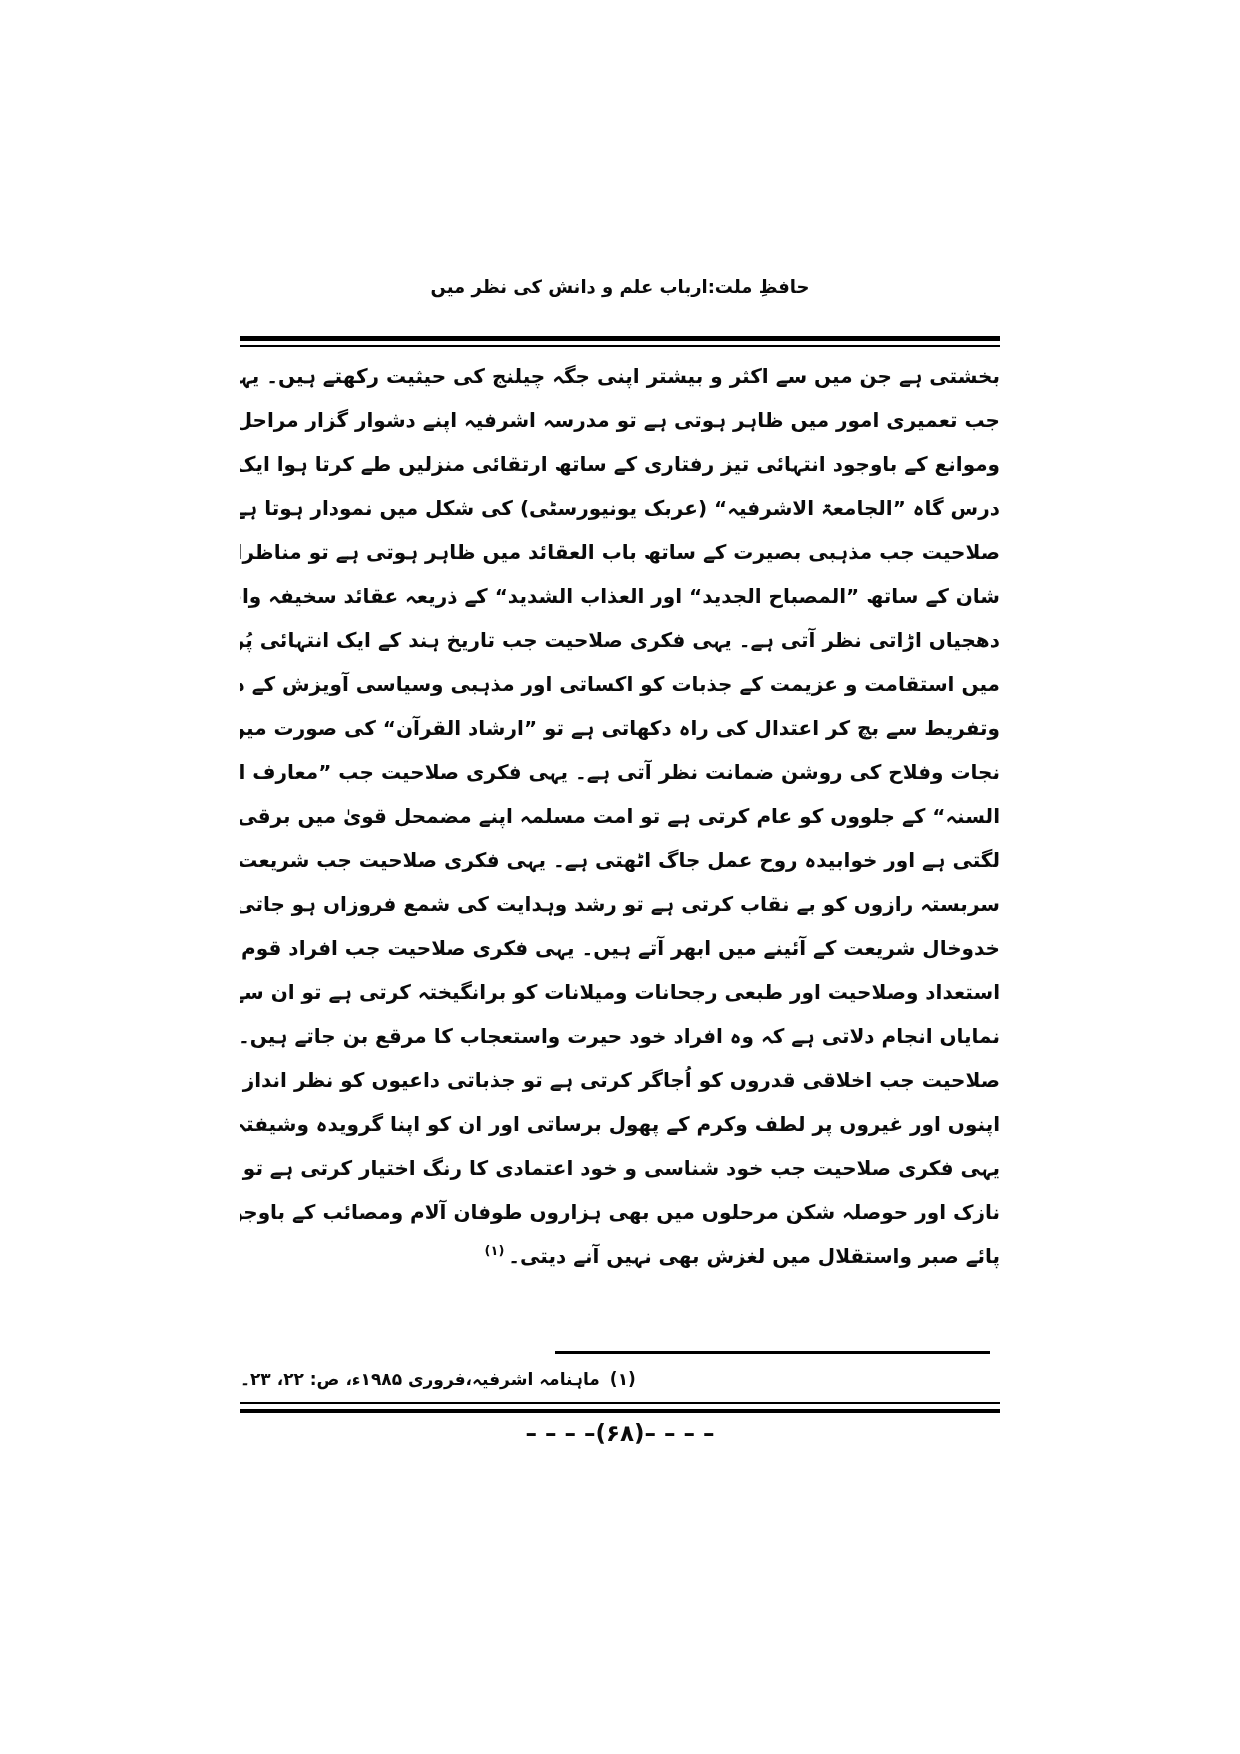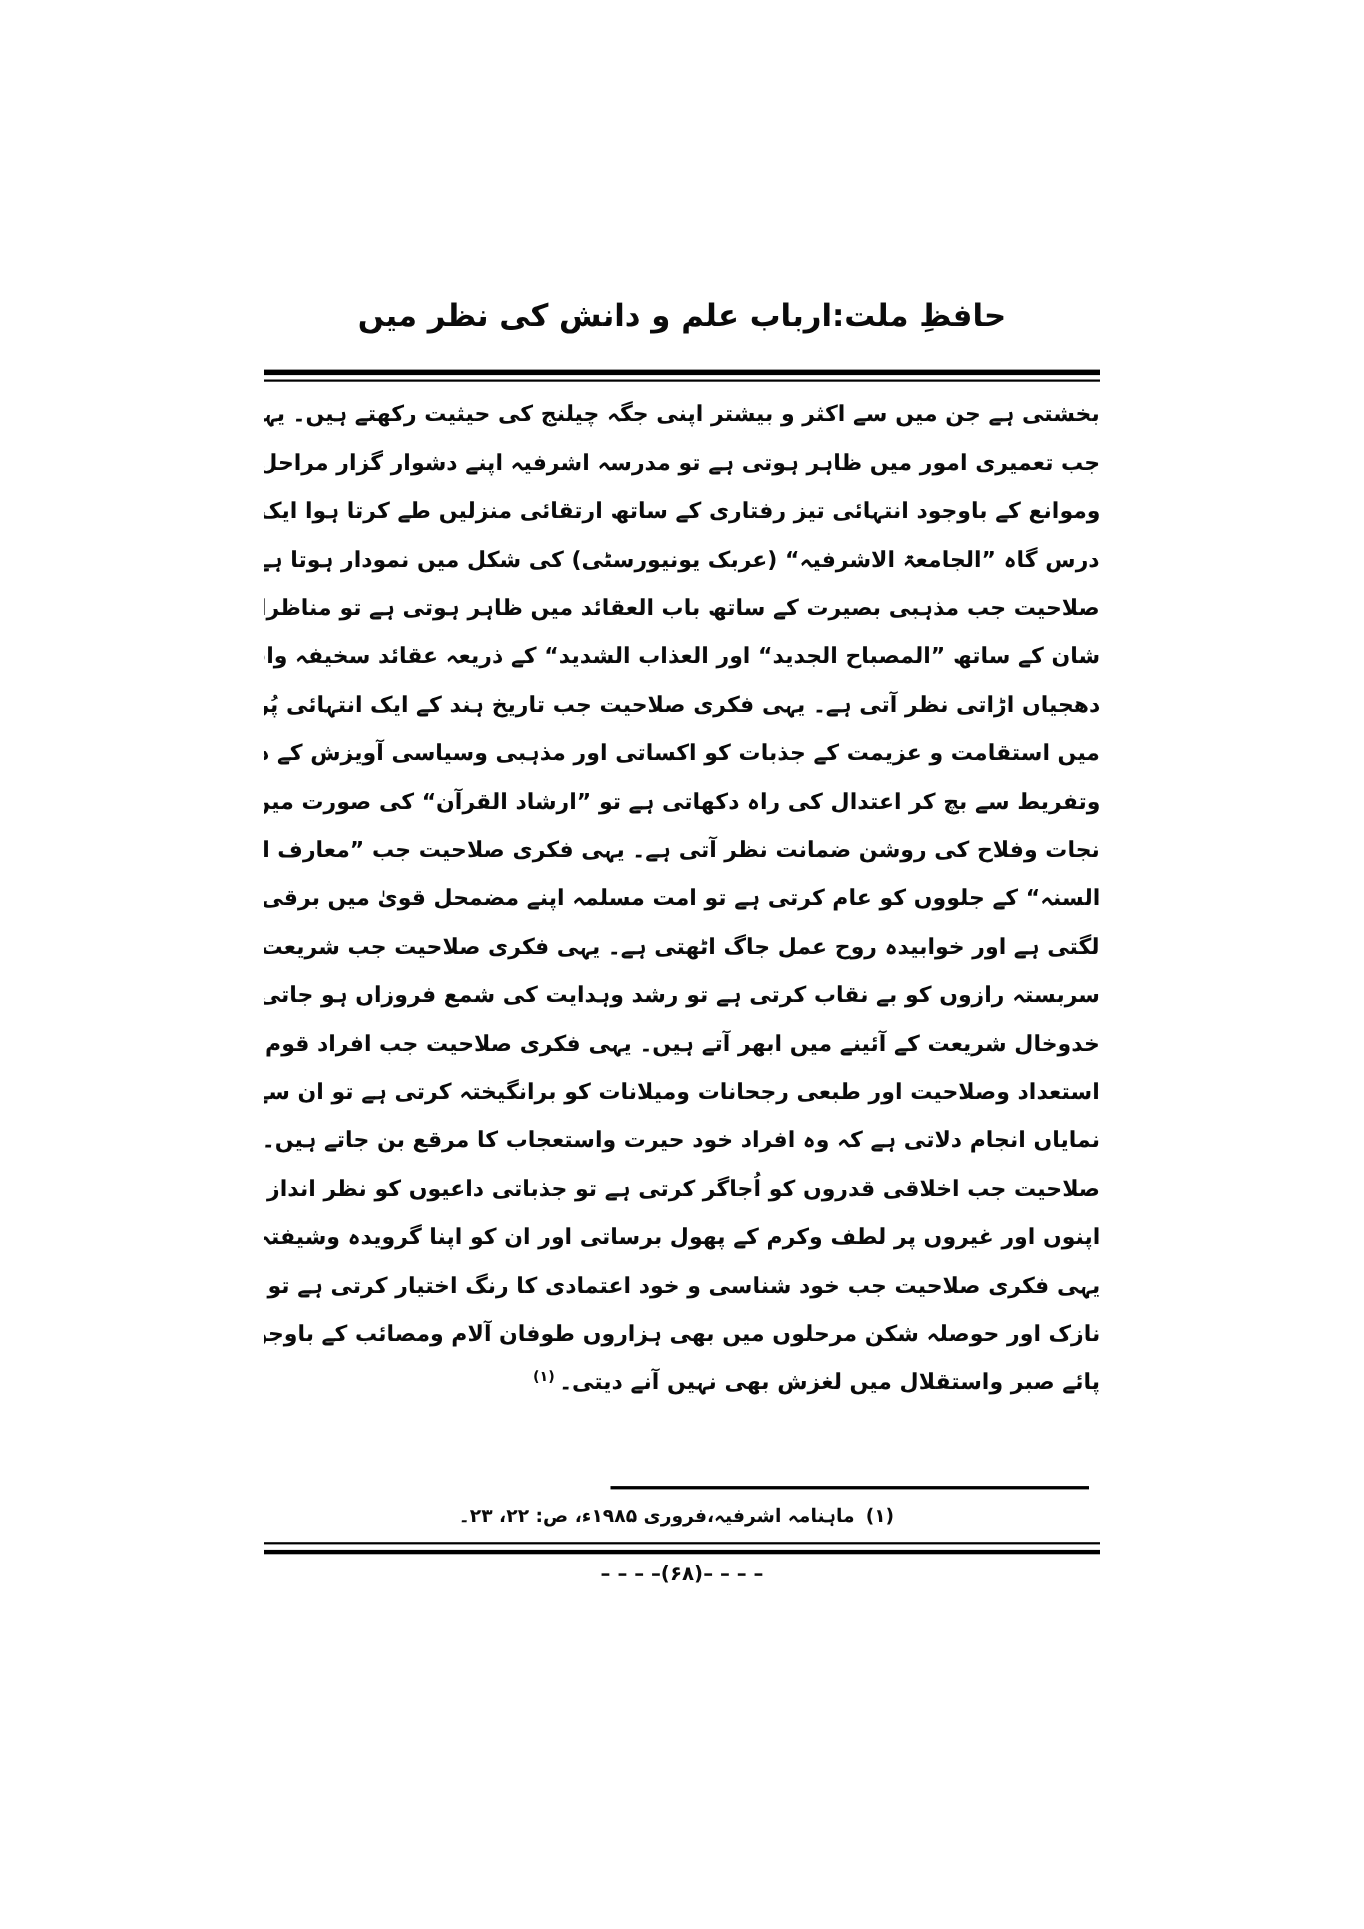--- a/index.html
+++ b/index.html
@@ -11,21 +11,21 @@
     color: #0b0b0b;
     font-family: "DejaVu Sans", sans-serif;
     overflow: hidden;
   }
   .header-title {
     position: absolute;
     left: 240px; top: 264px;
     width: 760px;
     text-align: center;
     direction: rtl;
-    font-size: 28px;
+    font-size: 18px;
     font-weight: bold;
     line-height: 46px;
     white-space: nowrap;
   }
   .header-rule {
     position: absolute;
     left: 240px; top: 336px;
     width: 760px; height: 4px;
     border-top: 5px solid #000;
     border-bottom: 2px solid #000;
@@ -59,40 +59,40 @@
     position: absolute;
     left: 555px; top: 1351px;
     width: 435px; height: 0;
     border-top: 3px solid #000;
   }
   .footnote-text {
     position: absolute;
     left: 240px; top: 1360px;
     width: 750px;
     direction: rtl;
-    text-align: center;
+    text-align: left;
     font-size: 17px;
     font-weight: bold;
     line-height: 38px;
     white-space: nowrap;
   }
   .footnote-text .fn-marker { margin-left: 10px; }
   .bottom-rule {
     position: absolute;
     left: 240px; top: 1402px;
     width: 760px; height: 5px;
     border-top: 2px solid #000;
     border-bottom: 4px solid #000;
   }
   .page-number {
     position: absolute;
     left: 0; top: 1420px;
     width: 1240px;
     text-align: center;
-    font-size: 18px;
+    font-size: 23px;
     font-weight: bold;
     letter-spacing: 2px;
   }
 </style>
 </head>
 <body>
 
 <div class="page">
 
   <div class="header-title">حافظِ ملت:ارباب علم و دانش کی نظر میں</div>

